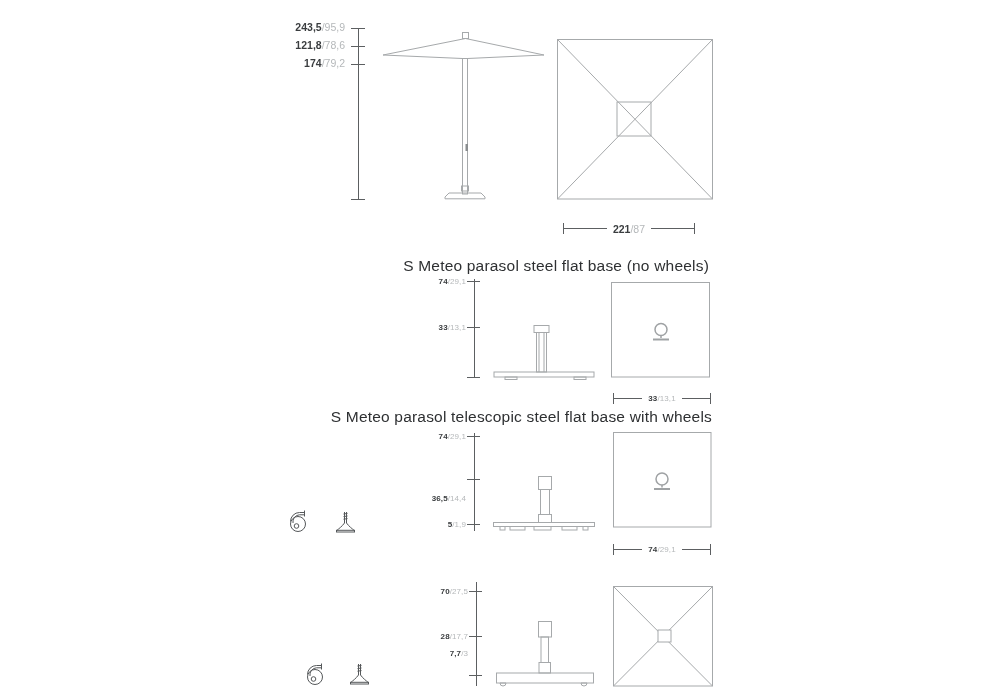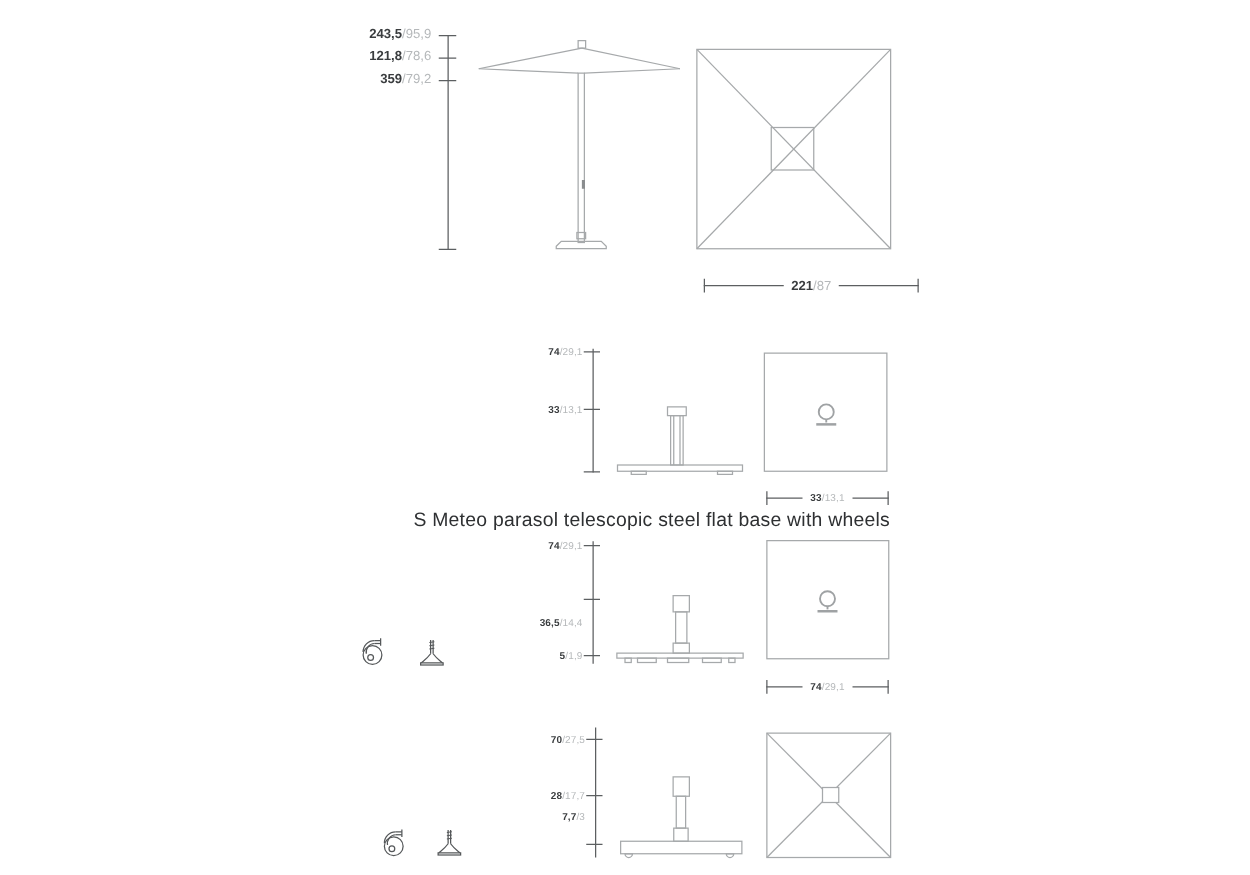--- a/index.html
+++ b/index.html
@@ -35,21 +35,21 @@
   .glyph { stroke:#9fa2a4; fill:none; }
   .icon-ln { stroke:#55585a; fill:none; stroke-width:1; }
 </style>
 </head>
 <body>
 
 <div class="canvas">
 
   <div class="dim-label md" style="right:655px; top:5px;"><span>243,5</span><span class="in">/95,9</span></div>
   <div class="dim-label md" style="right:655px; top:23px;"><span>121,8</span><span class="in">/78,6</span></div>
-  <div class="dim-label md" style="right:655px; top:41px;"><span>359</span><span class="in">/79,2</span></div>
+  <div class="dim-label md" style="right:655px; top:41px;"><span>174</span><span class="in">/79,2</span></div>
 
   <div class="vline" style="left:358px; top:12px; height:172px;"></div>
   <div class="htick" style="left:351px; top:12px;  width:14px;"></div>
   <div class="htick" style="left:351px; top:30px;  width:14px;"></div>
   <div class="htick" style="left:351px; top:48px;  width:14px;"></div>
   <div class="htick" style="left:351px; top:183px; width:14px;"></div>
 
   <svg style="left:375px; top:8px;" width="175" height="180" viewBox="0 0 175 180">
     <rect class="draw" x="87.5" y="8.5" width="6" height="6"></rect>
     <path class="draw" d="M90.5,14.5 L8,31"></path>
@@ -62,29 +62,30 @@
     <path class="draw" d="M70,173 L74,169 L106,169 L110,173 L110,174.8 L70,174.8 Z"></path>
   </svg>
 
   <svg style="left:555px; top:20px;" width="160" height="168" viewBox="0 0 160 168">
     <rect class="draw" x="2.5" y="3.5" width="155" height="159.5"></rect>
     <path class="draw" d="M2.5,3.5 L157.5,163"></path>
     <path class="draw" d="M157.5,3.5 L2.5,163"></path>
     <rect class="draw" x="62" y="66" width="34" height="34"></rect>
   </svg>
 
-  <div class="hdim md-d" style="left:563px; top:206px; width:172px;">
+  <div class="hdim md-d" style="left:563px; top:206px; width:132px;">
     <div class="line"></div>
       <div class="etick l"></div>
       <div class="etick r"></div>
     <div class="lab">
         <span class="wrap"><span>221</span><span class="in">/87</span></span>
       </div>
   </div>
 
+  <div class="sec-title" style="right:291px; top:241px;">S Meteo parasol steel flat base (no wheels)</div>
 
   <div class="vline" style="left:474px; top:263px; height:99px;"></div>
   <div class="htick" style="left:467px; top:265px; width:13px;"></div>
   <div class="htick" style="left:467px; top:311px; width:13px;"></div>
   <div class="htick" style="left:467px; top:361px; width:13px;"></div>
 
   <div class="dim-label sm" style="right:534px; top:261px;"><span>74</span><span class="in">/29,1</span></div>
   <div class="dim-label sm" style="right:534px; top:307px;"><span>33</span><span class="in">/13,1</span></div>
 
   <svg style="left:488px; top:303px;" width="112" height="64" viewBox="0 0 112 64">

